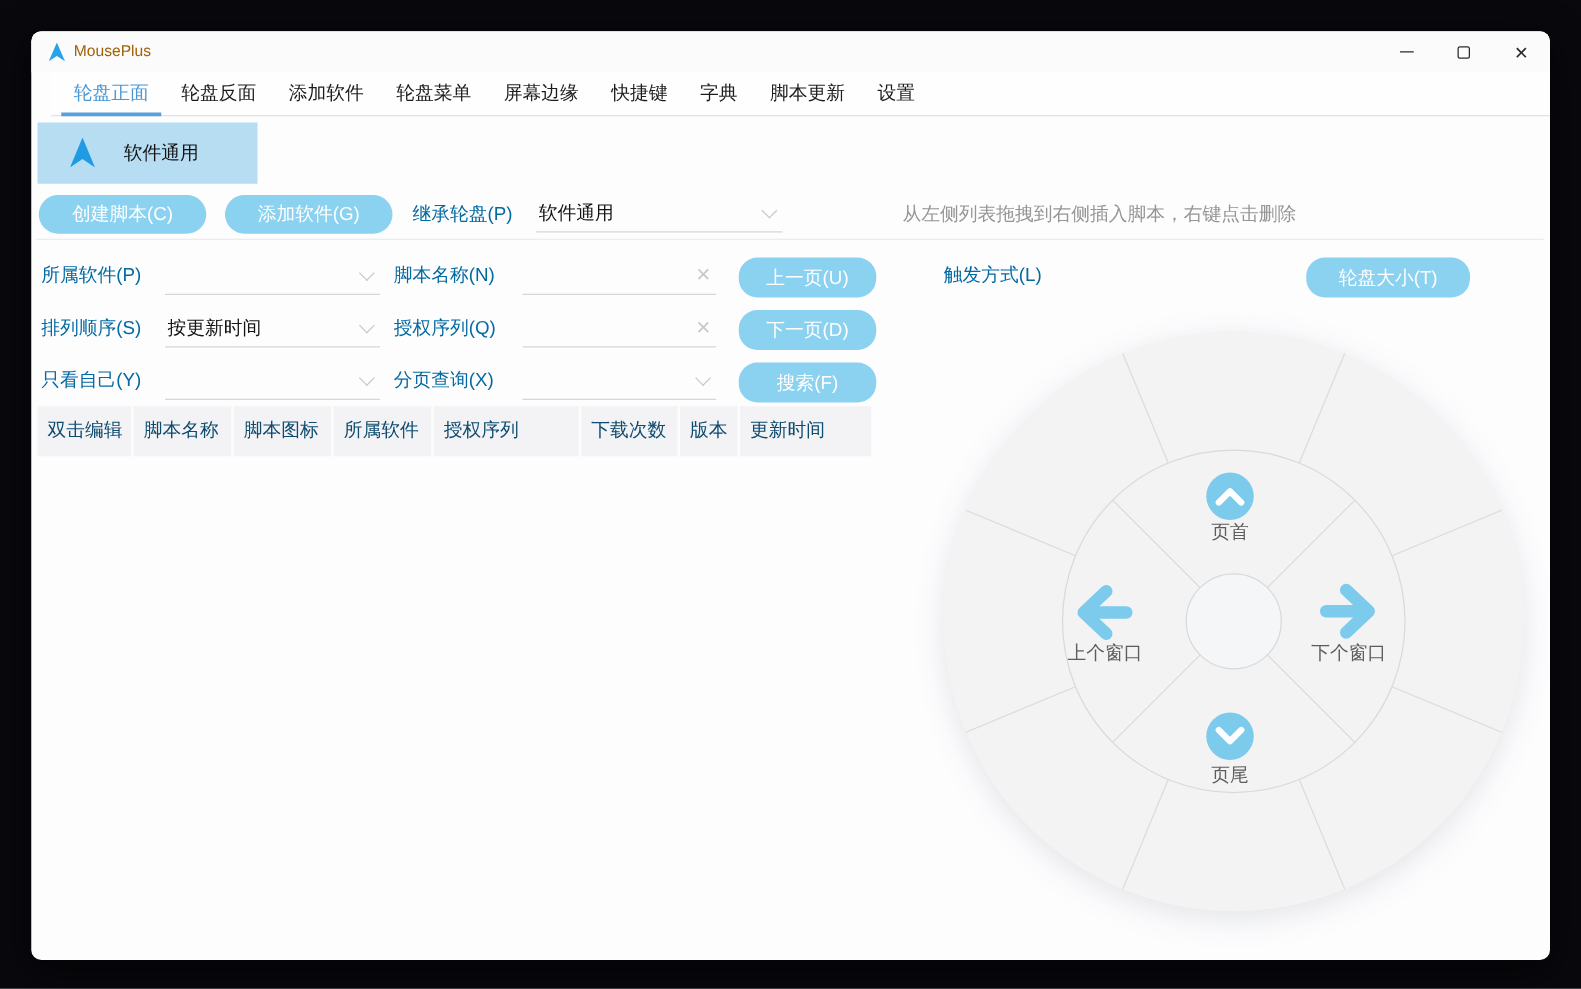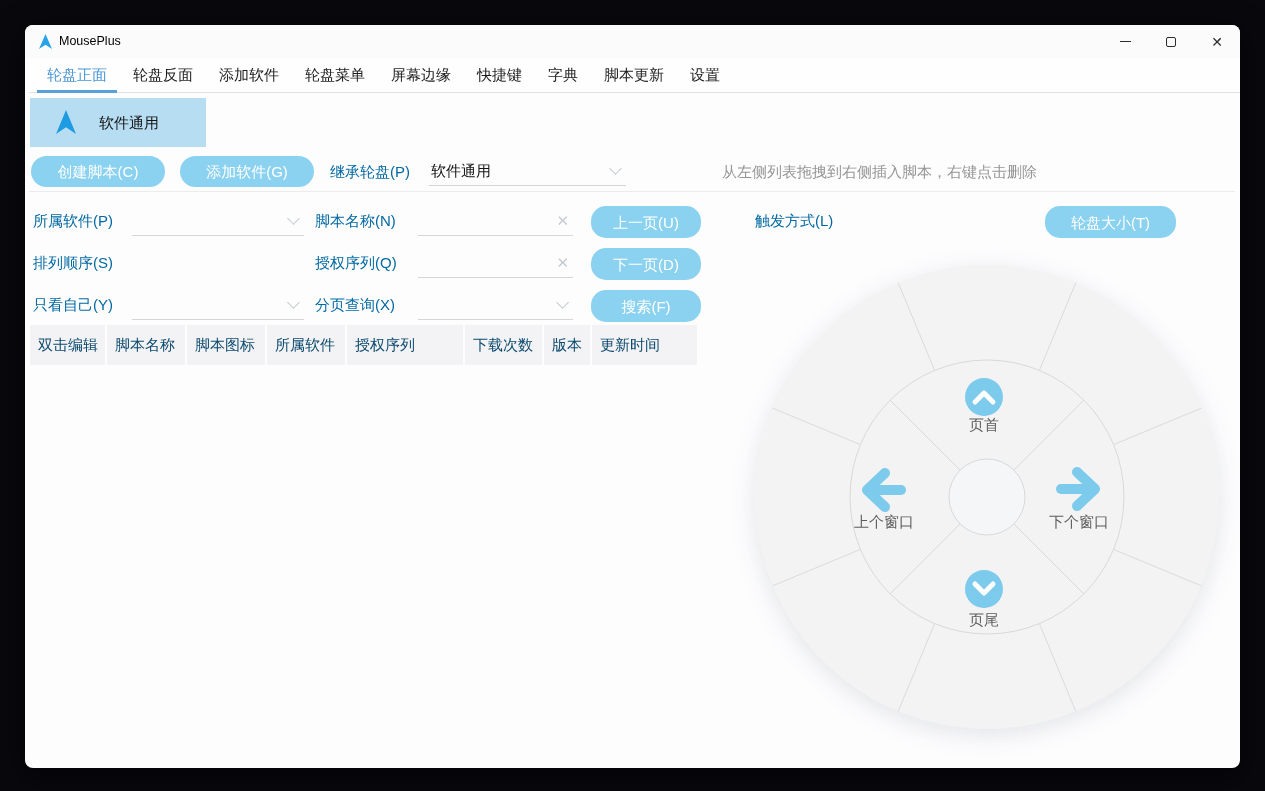--- a/index.html
+++ b/index.html
@@ -8,29 +8,29 @@
   .stage { position:relative; width:1265px; height:791px; }
 
   .window { position:absolute; left:25px; top:25px; width:1215px; height:743px;
             background:#fdfdfe; border-radius:8px; overflow:hidden;
             box-shadow:0 8px 30px rgba(0,0,0,.55); }
 
   
   .titlebar { position:absolute; left:0; top:0; width:100%; height:33px; background:#fbfbfc; }
   .logo { position:absolute; left:14px; top:9px; width:13px; height:15px; background:#29a3e8;
           clip-path:polygon(50% 0%,100% 100%,50% 72%,0% 100%); }
-  .apptitle { position:absolute; left:34px; top:0; line-height:33px; font-size:12.5px; color:#000000; }
+  .apptitle { position:absolute; left:34px; top:0; line-height:33px; font-size:12.5px; color:#a16207; }
   .wincontrols { position:absolute; right:0; top:0; height:33px; display:flex; }
   .winbtn { width:46px; height:33px; display:flex; align-items:center; justify-content:center; cursor:default; }
   .glyph-min { width:11px; height:1.5px; background:#2b2b2b; }
   .glyph-max { width:10px; height:10px; border:1.3px solid #2b2b2b; border-radius:2px; }
   .glyph-close { font-size:14px; color:#2b2b2b; line-height:1; }
 
   
-  .tabbar { position:absolute; left:4px; top:33px; width:100%; height:35px; background:#fefefe;
+  .tabbar { position:absolute; left:16px; top:33px; width:100%; height:35px; background:#fefefe;
             border-bottom:1px solid #e2e2e3; display:flex; padding-left:5px; }
   .tab { position:relative; padding:0 13px; line-height:33px; font-size:15px; color:#1c1c1c; cursor:pointer; white-space:nowrap; }
   .tab.active { color:#4a97d5; }
   .tab.active::after { content:""; position:absolute; left:3px; right:3px; bottom:-1px; height:3px; background:#57a0da; }
 
   
   .sel-item { position:absolute; left:5px; top:73px; width:176px; height:49px; background:#b7ddf3; cursor:pointer; }
   .sel-item .tri { position:absolute; left:26px; top:12px; width:20px; height:24px; background:#1f9be4;
                    clip-path:polygon(50% 0%,100% 100%,50% 72%,0% 100%); }
   .sel-item .lab { position:absolute; left:69px; top:0; line-height:49px; font-size:15px; color:#141414; }
@@ -114,20 +114,24 @@
       <div class="chev"></div>
     </div>
     <div class="lbl" style="left:290px; top:181px; line-height:30px;">脚本名称(N)</div>
     <div class="field" style="left:393px; top:181px; width:155px;">
       <div class="val"></div>
       <div class="clearx">✕</div>
     </div>
     <button class="btn small" style="left:566px; top:181px; width:110px;">上一页(U)</button>
 
     <div class="lbl" style="left:8px; top:223px; line-height:30px;">排列顺序(S)</div>
+    <div class="field" style="left:107px; top:223px; width:172px;">
+      <div class="val">按更新时间</div>
+      <div class="chev"></div>
+    </div>
     <div class="lbl" style="left:290px; top:223px; line-height:30px;">授权序列(Q)</div>
     <div class="field" style="left:393px; top:223px; width:155px;">
       <div class="val"></div>
       <div class="clearx">✕</div>
     </div>
     <button class="btn small" style="left:566px; top:223px; width:110px;">下一页(D)</button>
 
     <div class="lbl" style="left:8px; top:265px; line-height:30px;">只看自己(Y)</div>
     <div class="field" style="left:107px; top:265px; width:172px;">
       <div class="val"></div>

